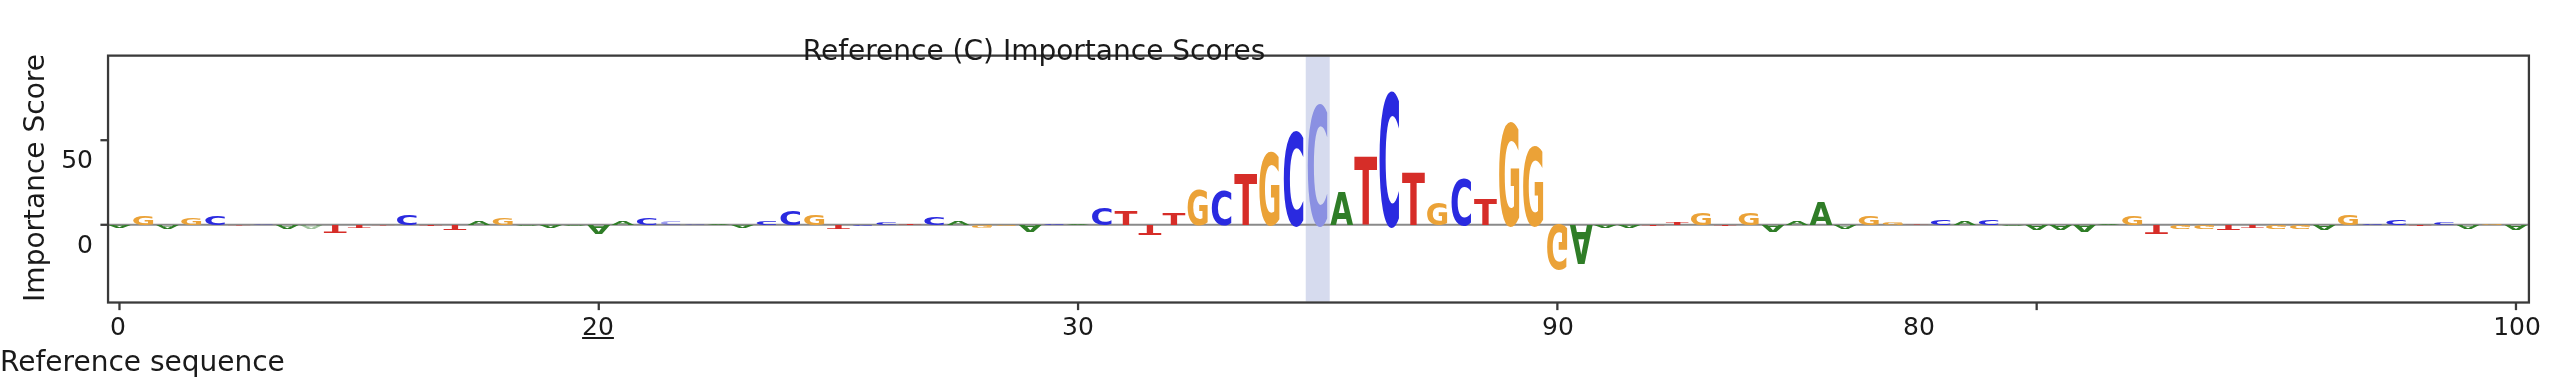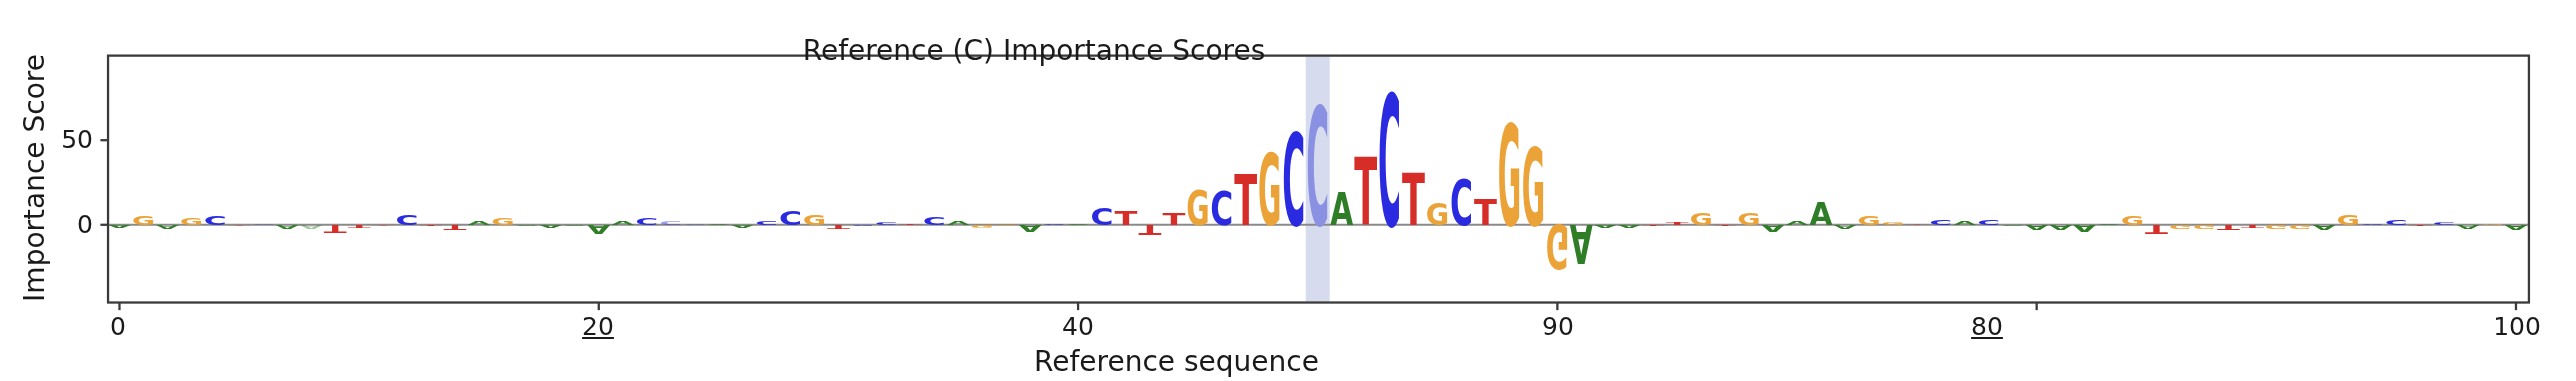--- a/index.html
+++ b/index.html
@@ -5,38 +5,38 @@
   html,body{margin:0;padding:0;background:#ffffff;}
   body{
     width:2576px;height:381px;position:relative;overflow:hidden;
     font-family:"DejaVu Sans", sans-serif;color:#1a1a1a;
   }
   .fig-title{
     position:absolute;top:12.2px;left:12px;width:2044px;text-align:center;
     font-size:28px;line-height:30.5px;margin-top:24px;
   }
   .x-label{
-    position:absolute;top:347px;left:0;width:2353px;text-align:center;
+    position:absolute;top:347px;left:0;width:2353px;text-align:left;
     font-size:28px;line-height:30.5px;
   }
   .y-label-wrap{
     position:absolute;left:10.7px;top:0;height:381px;width:46px;
   }
   .y-label-wrap .txt{
     position:absolute;left:23px;top:178px;
     transform:translate(-50%,-50%) rotate(-90deg);
     white-space:nowrap;font-size:28px;
   }
   .tick-label-x{
     position:absolute;transform:translateX(-50%);
     font-size:25px;line-height:26px;top:314px;text-align:center;
   }
   .tick-label-y{
     position:absolute;transform:translate(-100%,-50%);
-    font-size:25px;line-height:26px;text-align:left;
+    font-size:25px;line-height:26px;text-align:left;margin-top:20px;
   }
   svg{position:absolute;left:0;top:0;}
 </style>
 </head>
 <body>
 
 <svg id="logo-svg" width="2576" height="381" viewBox="0 0 3377 500">
     <rect x="1711.7749999999999" y="74" width="31.45" height="322" fill="#d6dbee"></rect>
     <line x1="140" y1="295" x2="3317" y2="295" stroke="#8a8a8a" stroke-width="2.5"></line>
     <text transform="translate(155,295) scale(0.38961038961038963,-0.045616438356164385)" font-family="&quot;DejaVu Sans&quot;, sans-serif" font-weight="700" font-size="100" text-anchor="middle" fill="#2f7d27" fill-opacity="1">A</text>
@@ -155,20 +155,20 @@
 
 <div class="y-label-wrap">
   <div class="txt">Importance Score</div>
 </div>
 
 <div class="x-label">Reference sequence</div>
 
 <div id="tick-layer">
     <div class="tick-label-x" style="left: 118px;">0</div>
     <div class="tick-label-x" style="left: 598px; text-decoration: underline;">20</div>
-    <div class="tick-label-x" style="left: 1078px;">40</div>
+    <div class="tick-label-x" style="left: 1078px;">30</div>
     <div class="tick-label-x" style="left: 1558px;">90</div>
-    <div class="tick-label-x" style="left: 1987px; text-decoration: underline;">80</div>
+    <div class="tick-label-x" style="left: 1919px;">80</div>
     <div class="tick-label-x" style="left: 2517px;">100</div>
     <div class="tick-label-y" style="left: 93px; top: 225px;">0</div>
     <div class="tick-label-y" style="left: 93px; top: 140px;">50</div>
   </div>
 
 
 </body></html>

